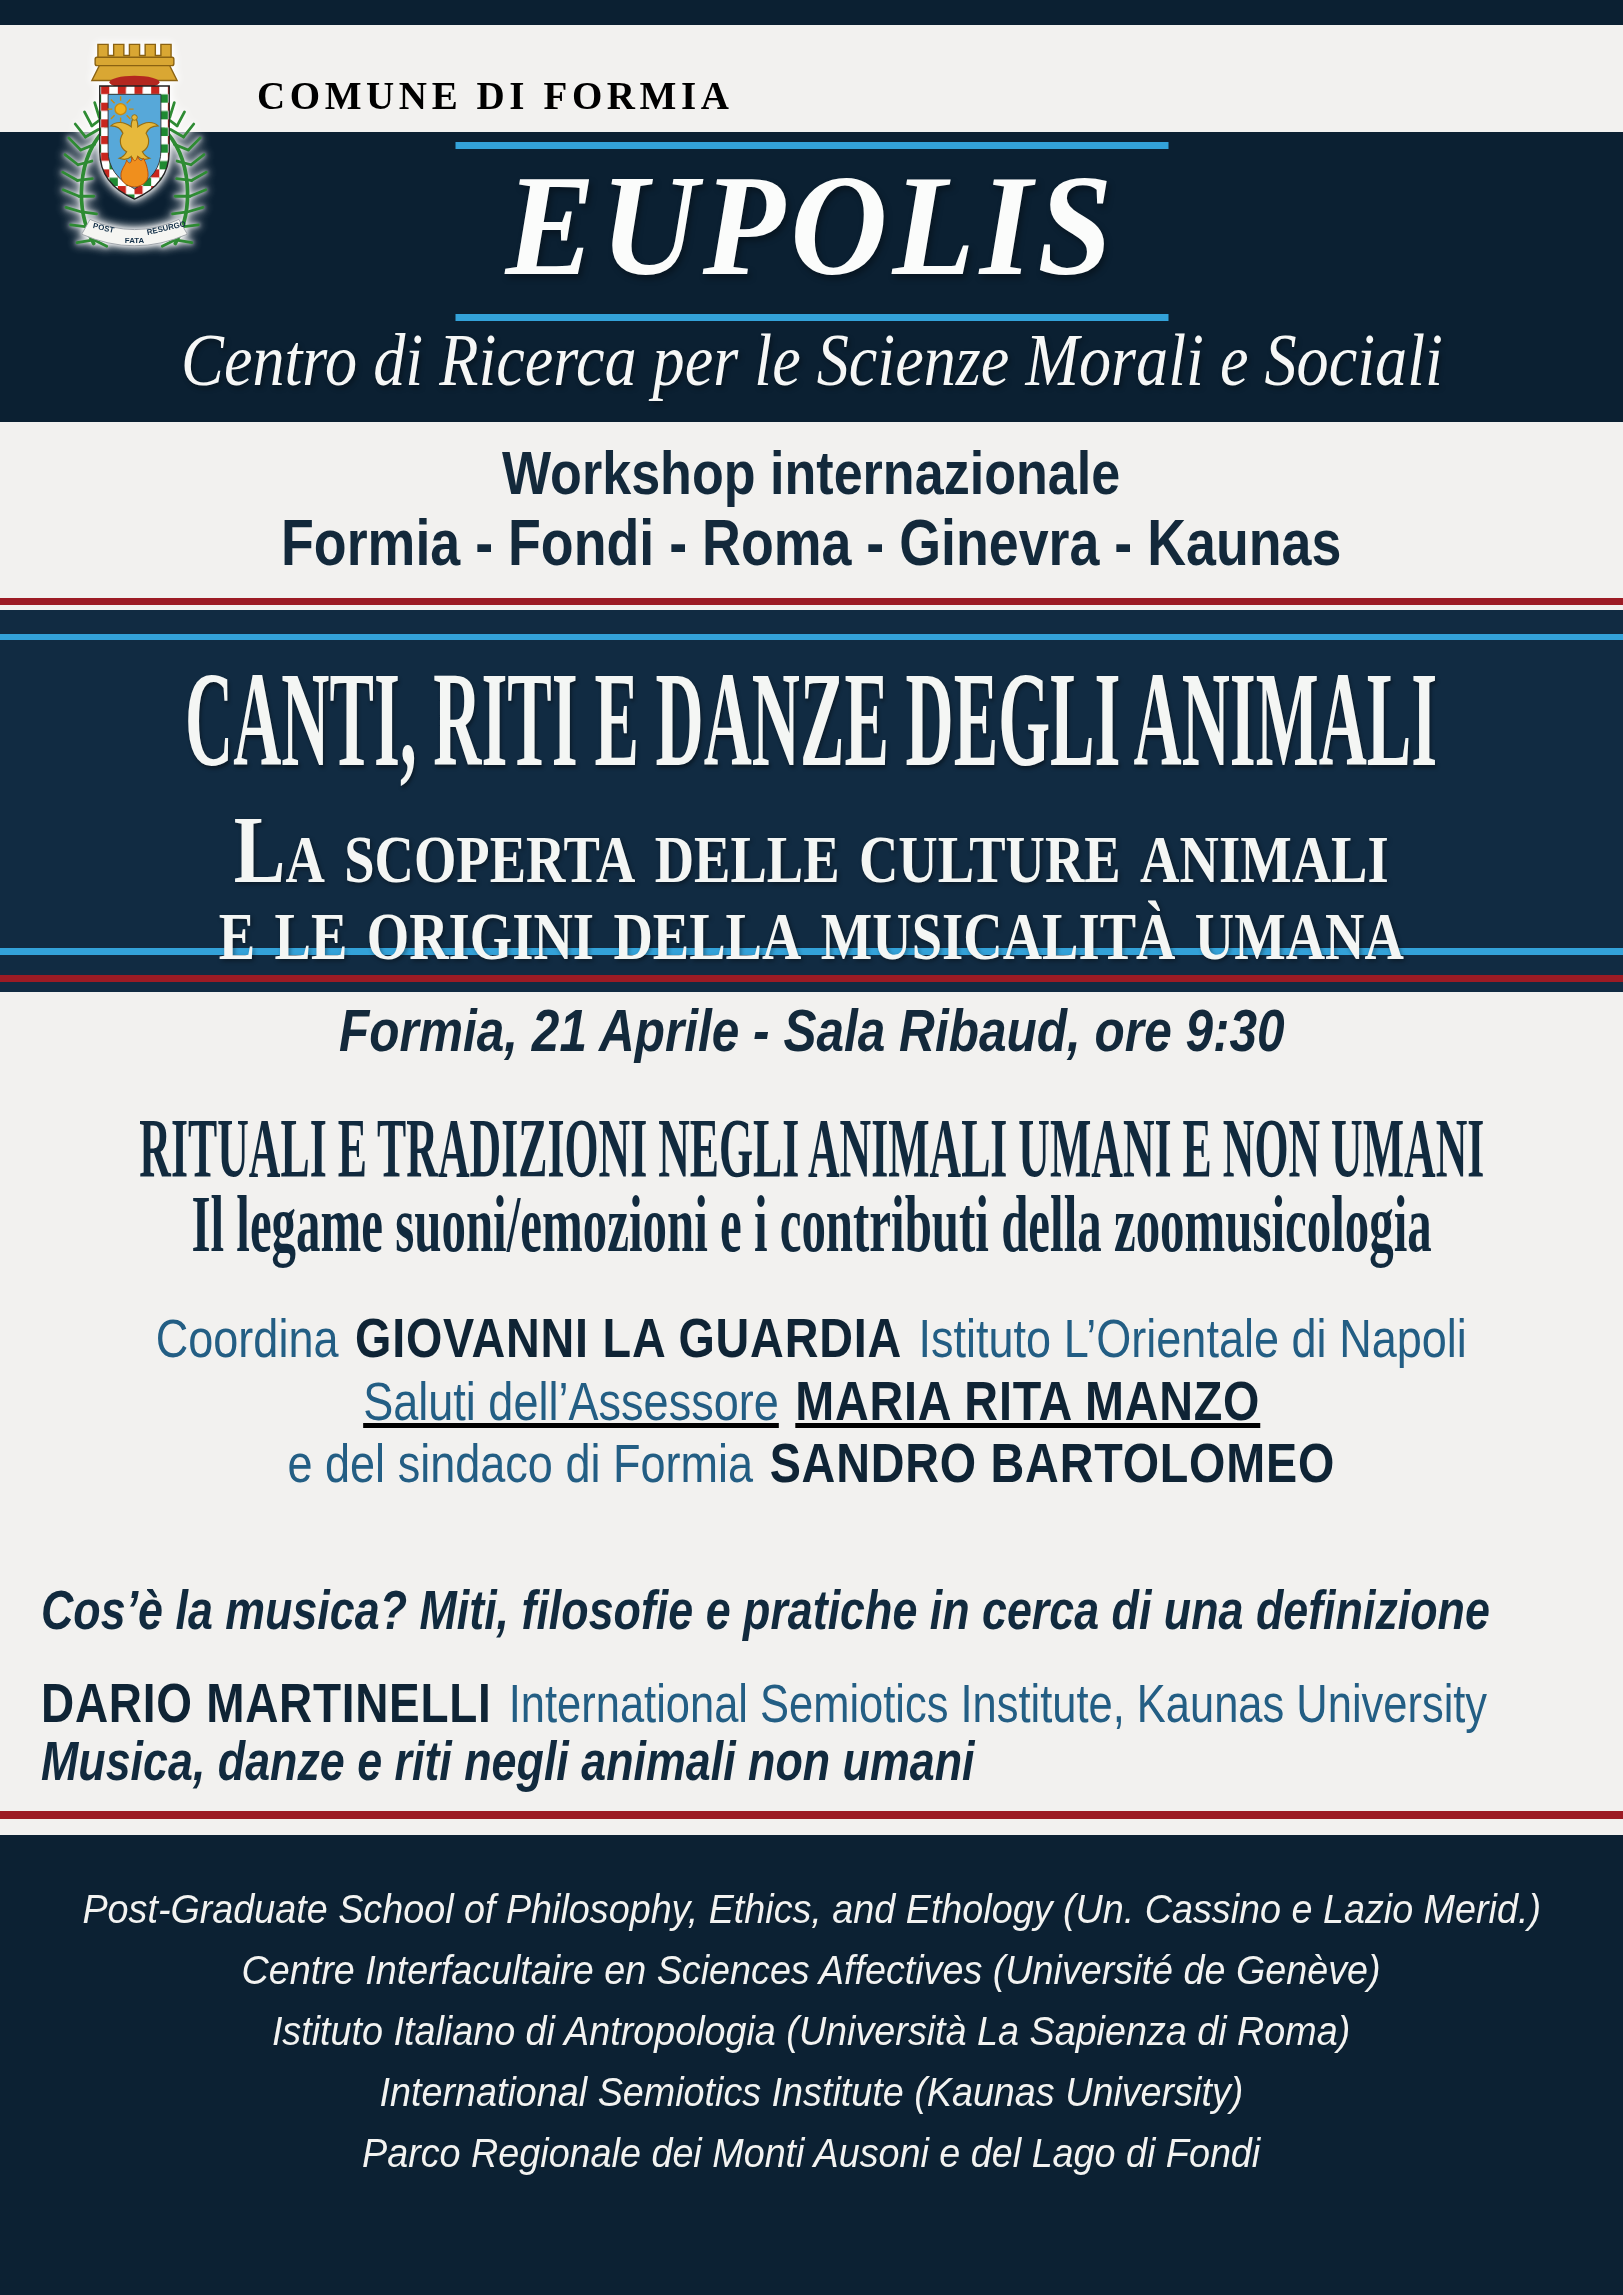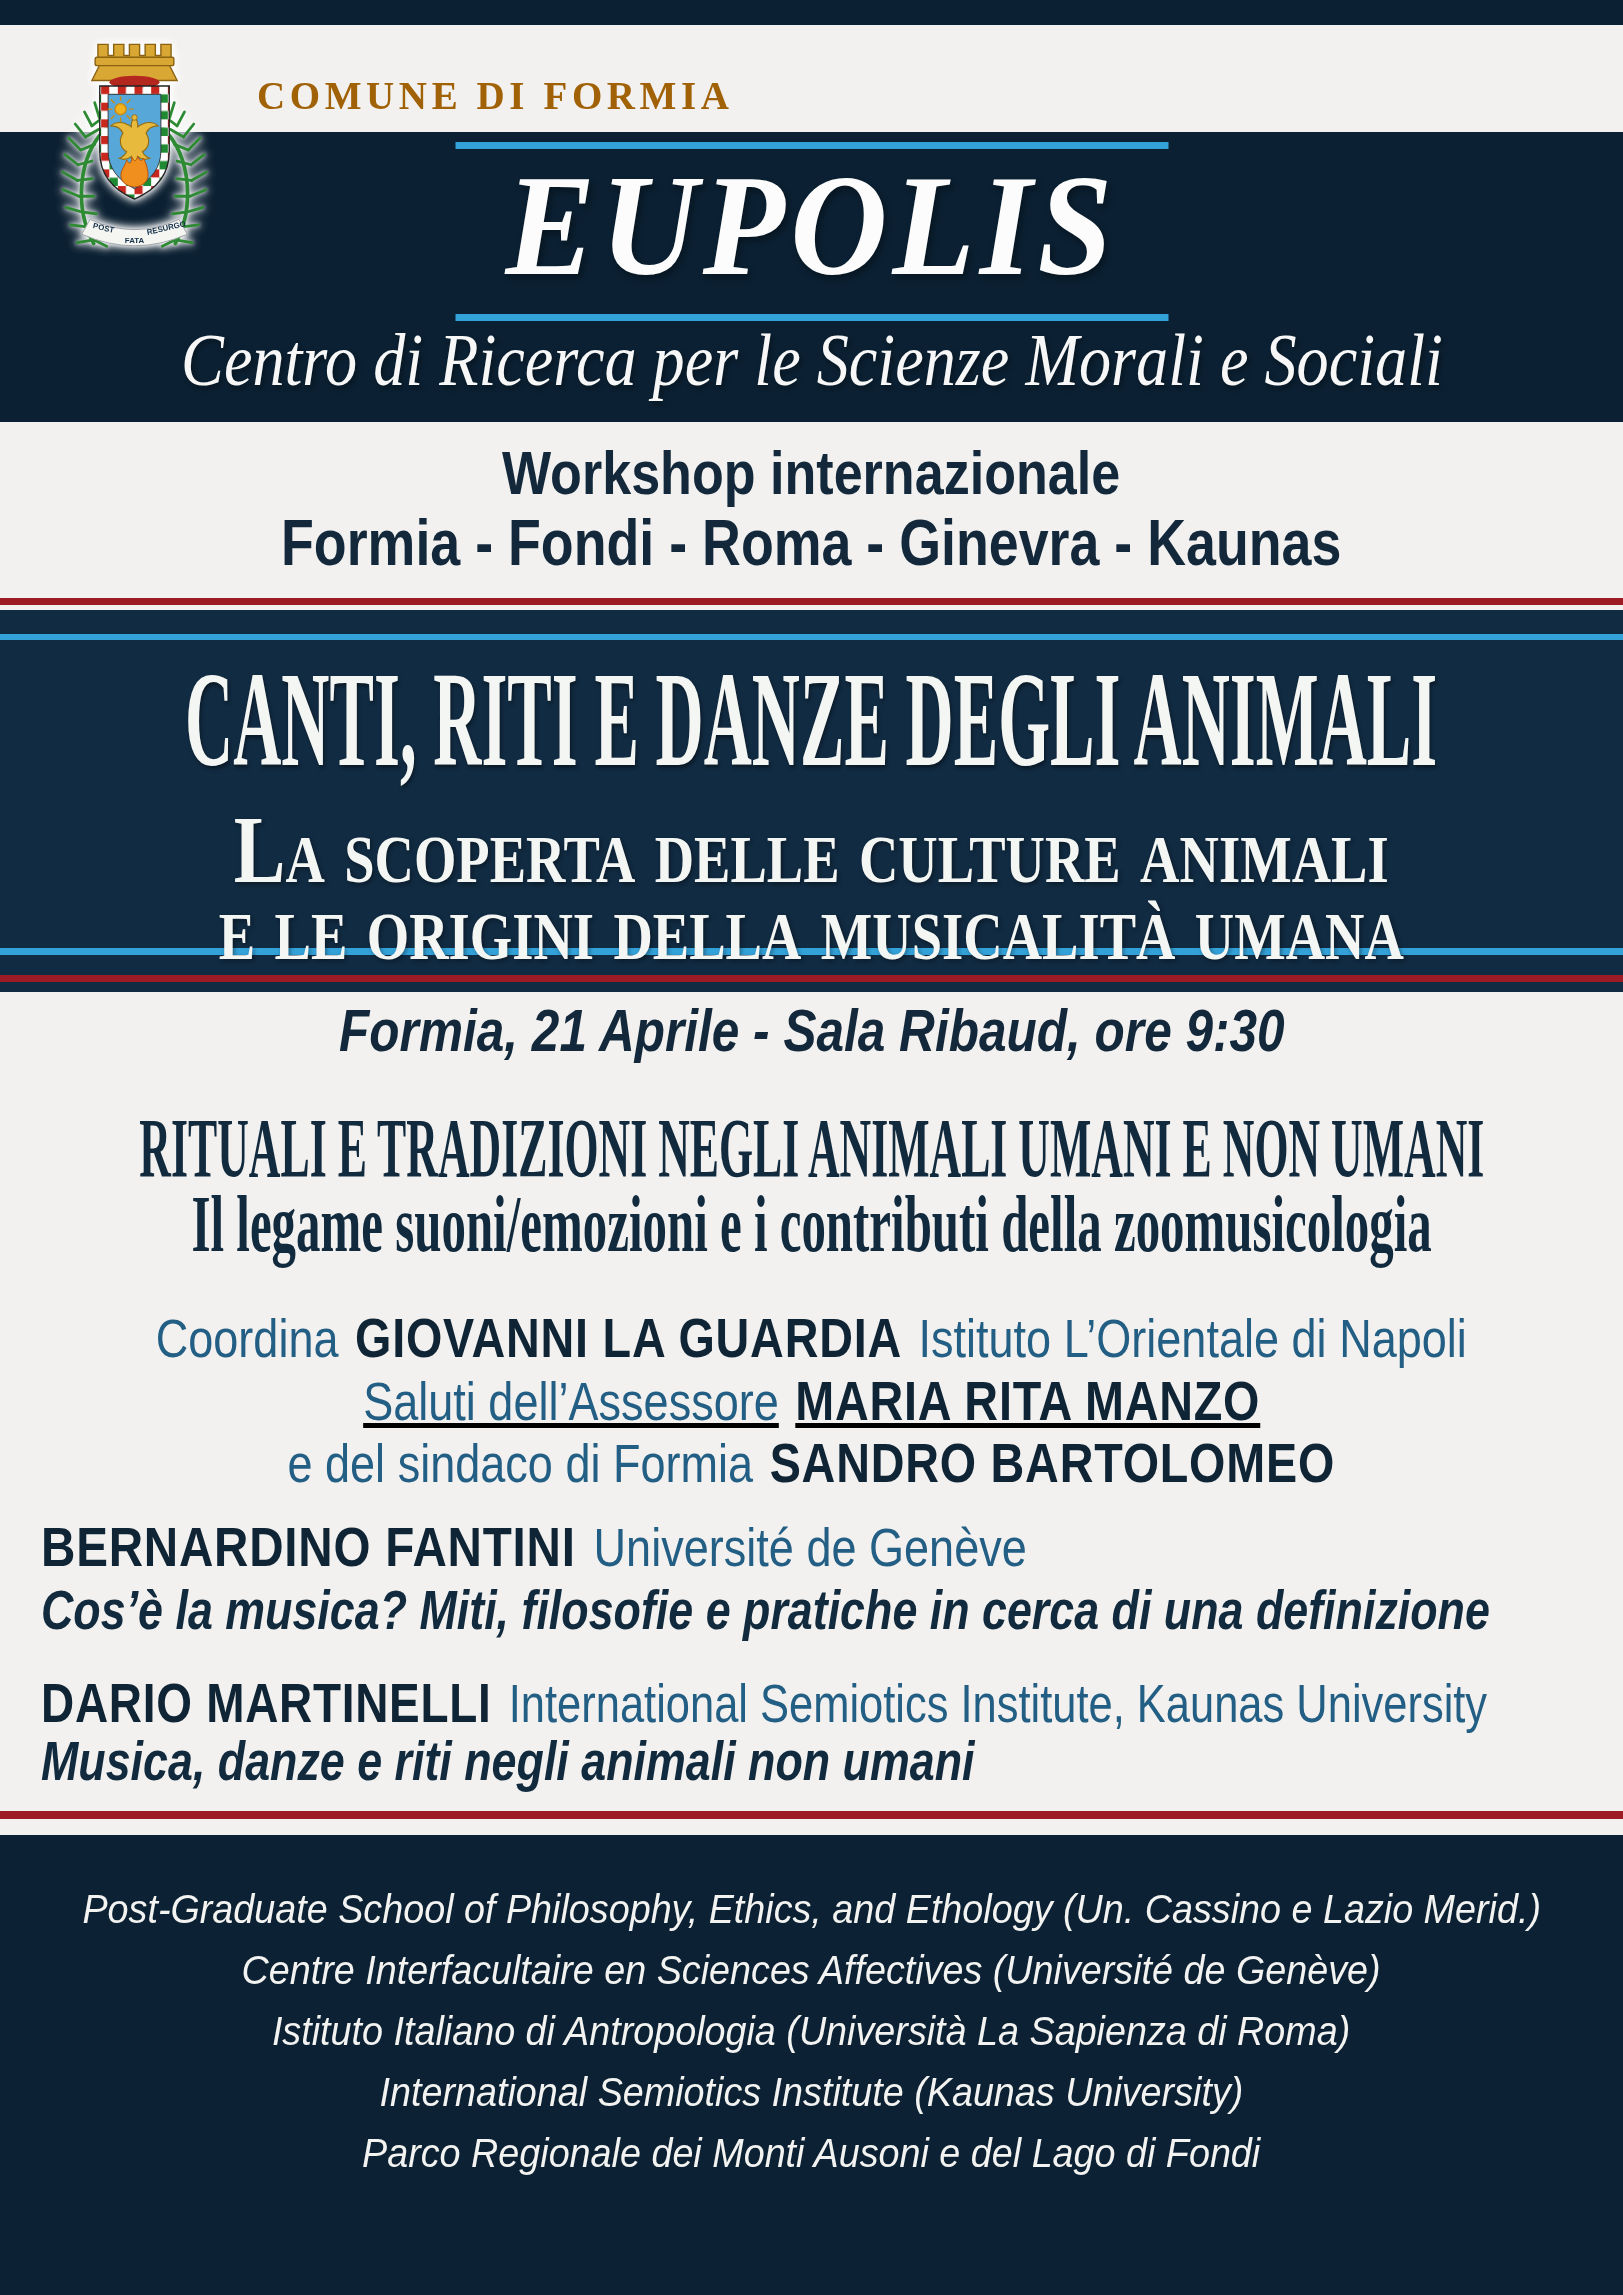--- a/index.html
+++ b/index.html
@@ -22,21 +22,21 @@
   .white-3{top:1819px;height:15.7px;background:#f2f1ef;}
   .band-footer{top:1835px;height:461px;background:#0c2133;}
 
   .cl{position:absolute;left:0;right:0;display:flex;justify-content:center;align-items:flex-end;}
   .cl > .t{white-space:nowrap;transform-origin:center top;}
   .ll{position:absolute;left:41px;}
   .ll > .t{white-space:nowrap;transform-origin:left top;display:flex;align-items:baseline;}
 
   
   .comune{top:76px;left:257px;position:absolute;font-family:"Liberation Serif",serif;
-    font-size:39px;font-weight:bold;letter-spacing:4.6px;color:#a16207;line-height:1;}
+    font-size:39px;font-weight:bold;letter-spacing:4.6px;color:#000000;line-height:1;}
   .line-eupolis{height:6.5px;background:#33a2d9;position:absolute;left:50%;
     transform:translateX(-50%);width:713px;}
   .le-a{top:142px;} .le-b{top:314px;}
   .eupolis{top:155px;}
   .eupolis .t{font-family:"Liberation Serif",serif;font-style:italic;font-weight:bold;
     font-size:143px;line-height:1;color:#fbfcfb;letter-spacing:5.6px;transform:scaleX(.94);
     text-shadow:2.8px 3.7px 6.5px rgba(0,0,0,.35);}
   .centro{top:324px;}
   .centro .t{font-family:"Liberation Serif",serif;font-style:italic;font-size:73px;
     line-height:1;color:#f6f7f6;transform:scaleX(.88);text-shadow:2.3px 3.2px 5.6px rgba(0,0,0,.35);}
@@ -221,26 +221,20 @@
       <span class="pname">MARIA RITA MANZO</span>
     </span>
   </div>
   <div class="cl c3">
     <span class="t coord">
       <span class="teal">e del sindaco di Formia</span>
       <span class="pname">SANDRO BARTOLOMEO</span>
     </span>
   </div>
 
-  <div class="ll b1">
-    <span class="t">
-      <span class="sp-name">BERNARDINO FANTINI</span>
-      <span class="sp-aff">Université de Genève</span>
-    </span>
-  </div>
   <div class="ll q1">
     <span class="t">Cos’è la musica? Miti, filosofie e pratiche in cerca di una definizione</span>
   </div>
 
   <div class="ll d1">
     <span class="t">
       <span class="sp-name">DARIO MARTINELLI</span>
       <span class="sp-aff">International Semiotics Institute, Kaunas University</span>
     </span>
   </div>

